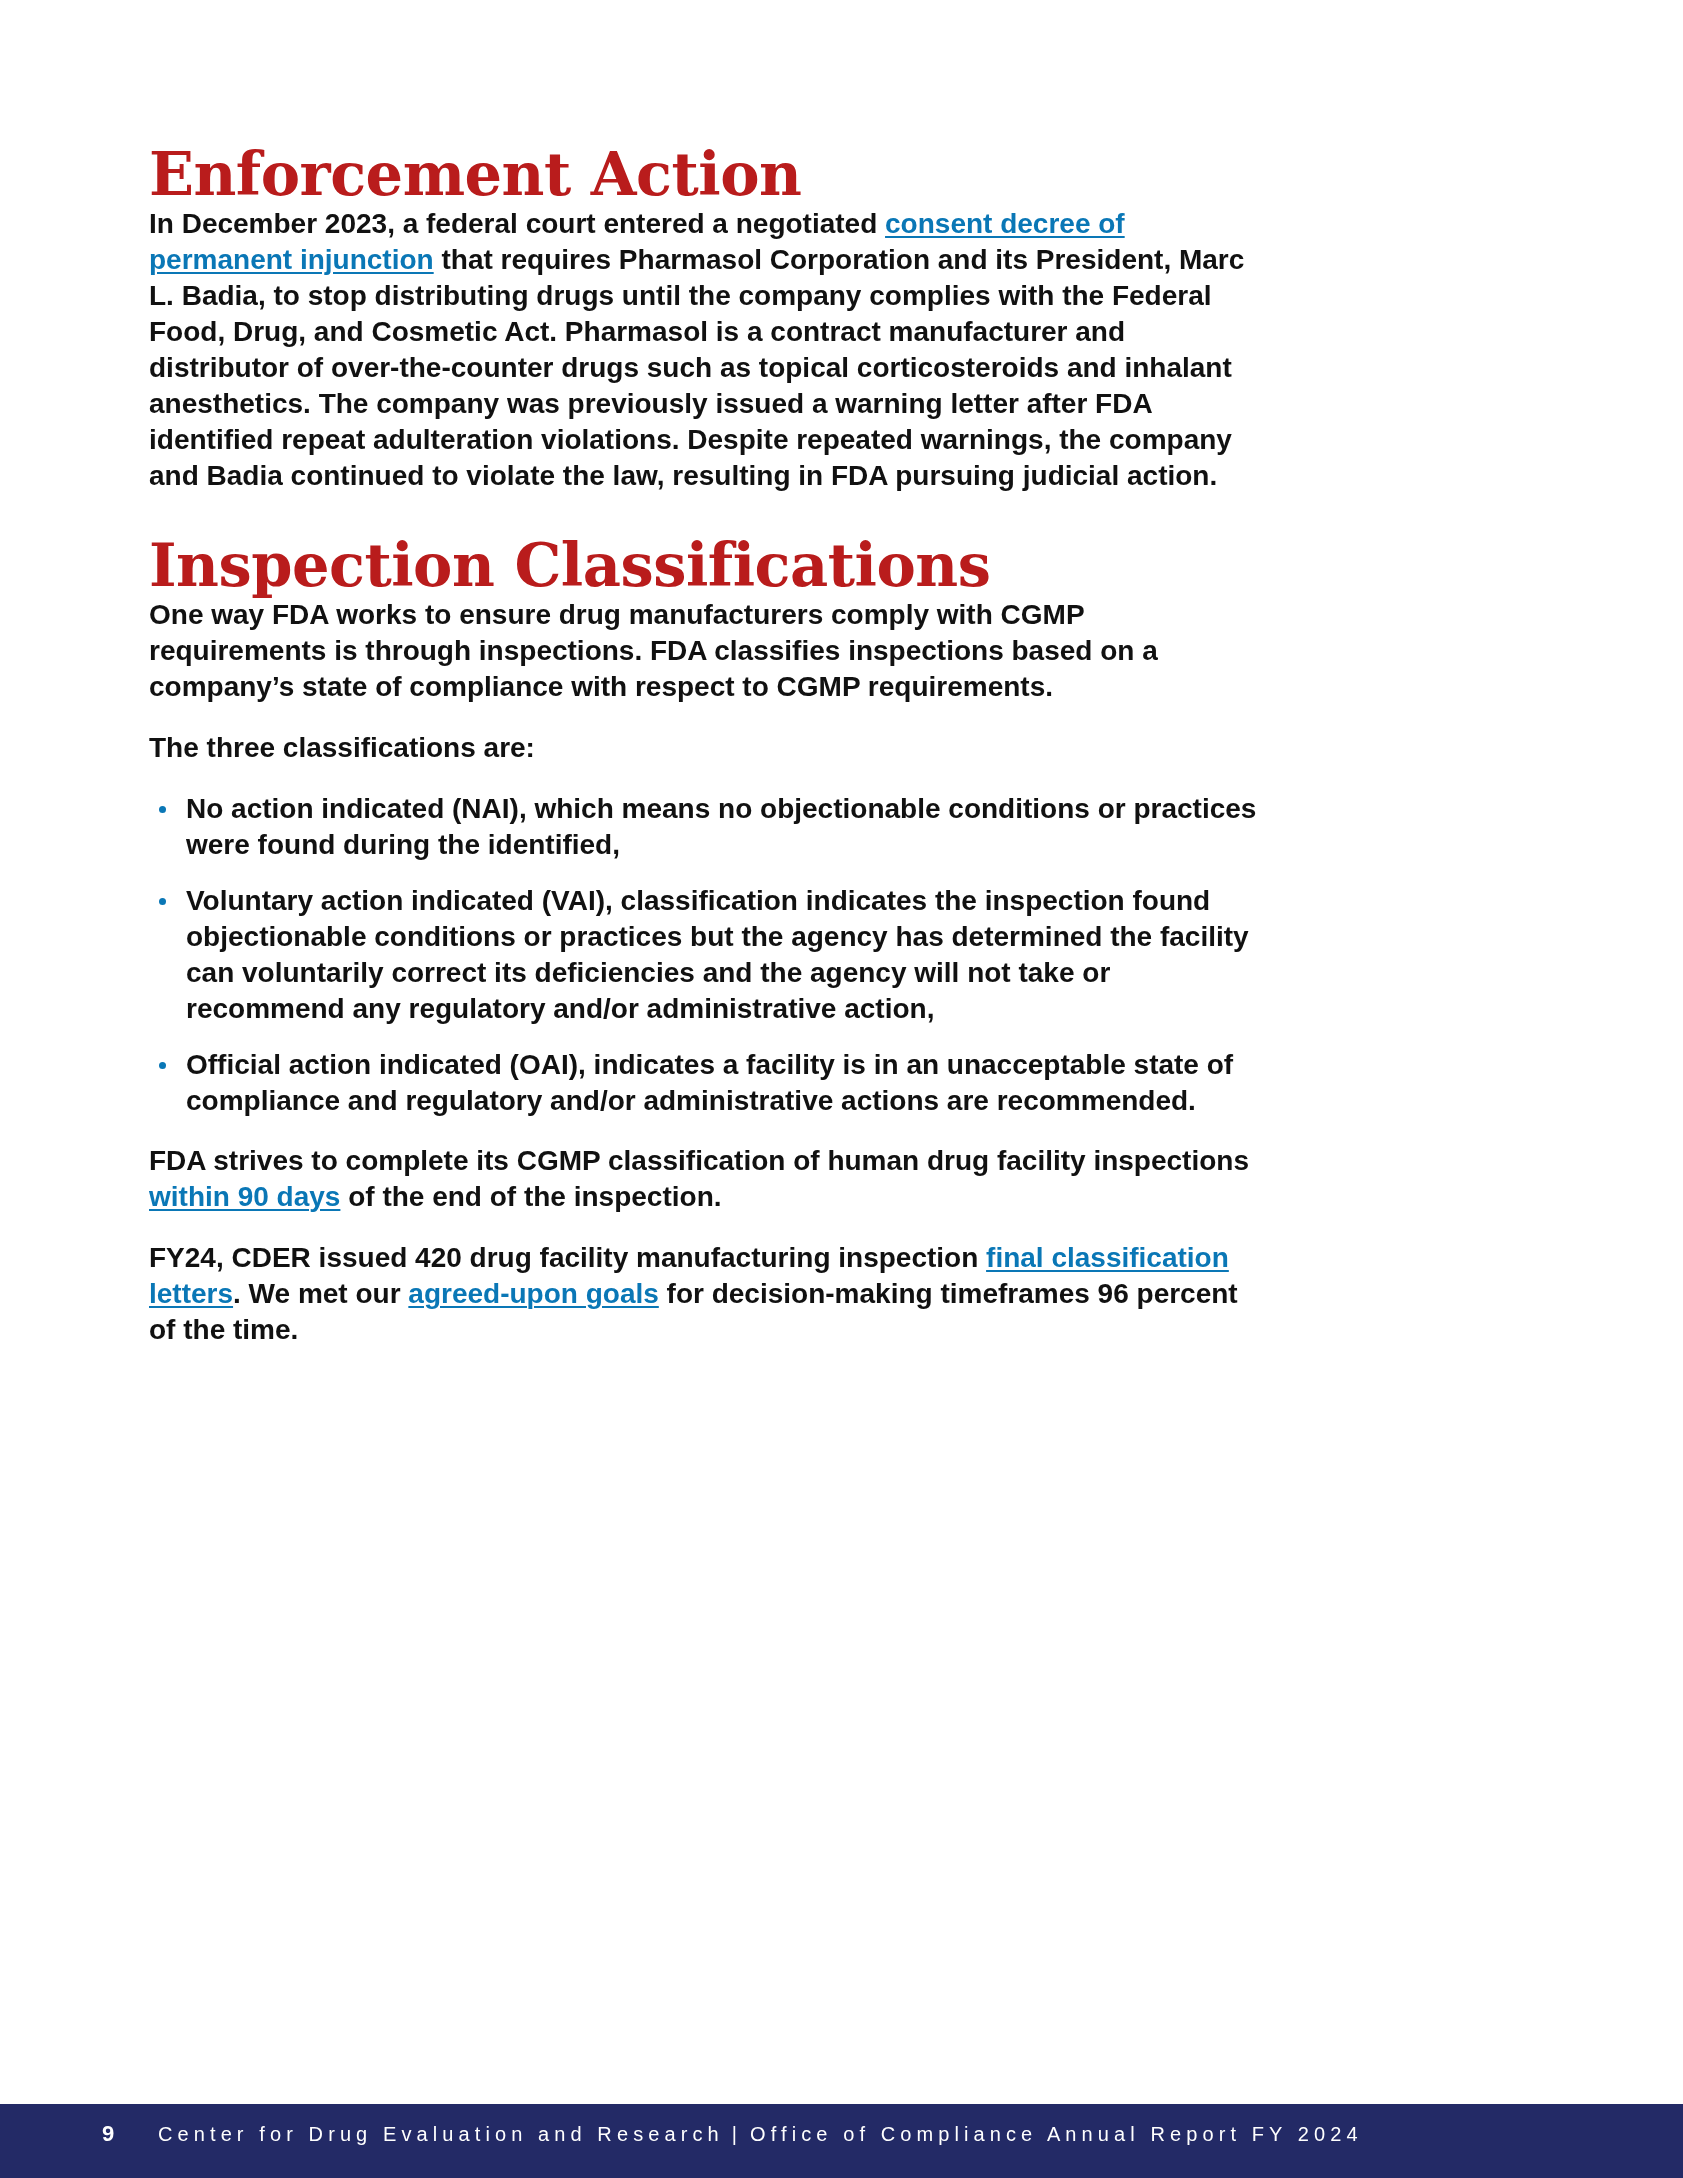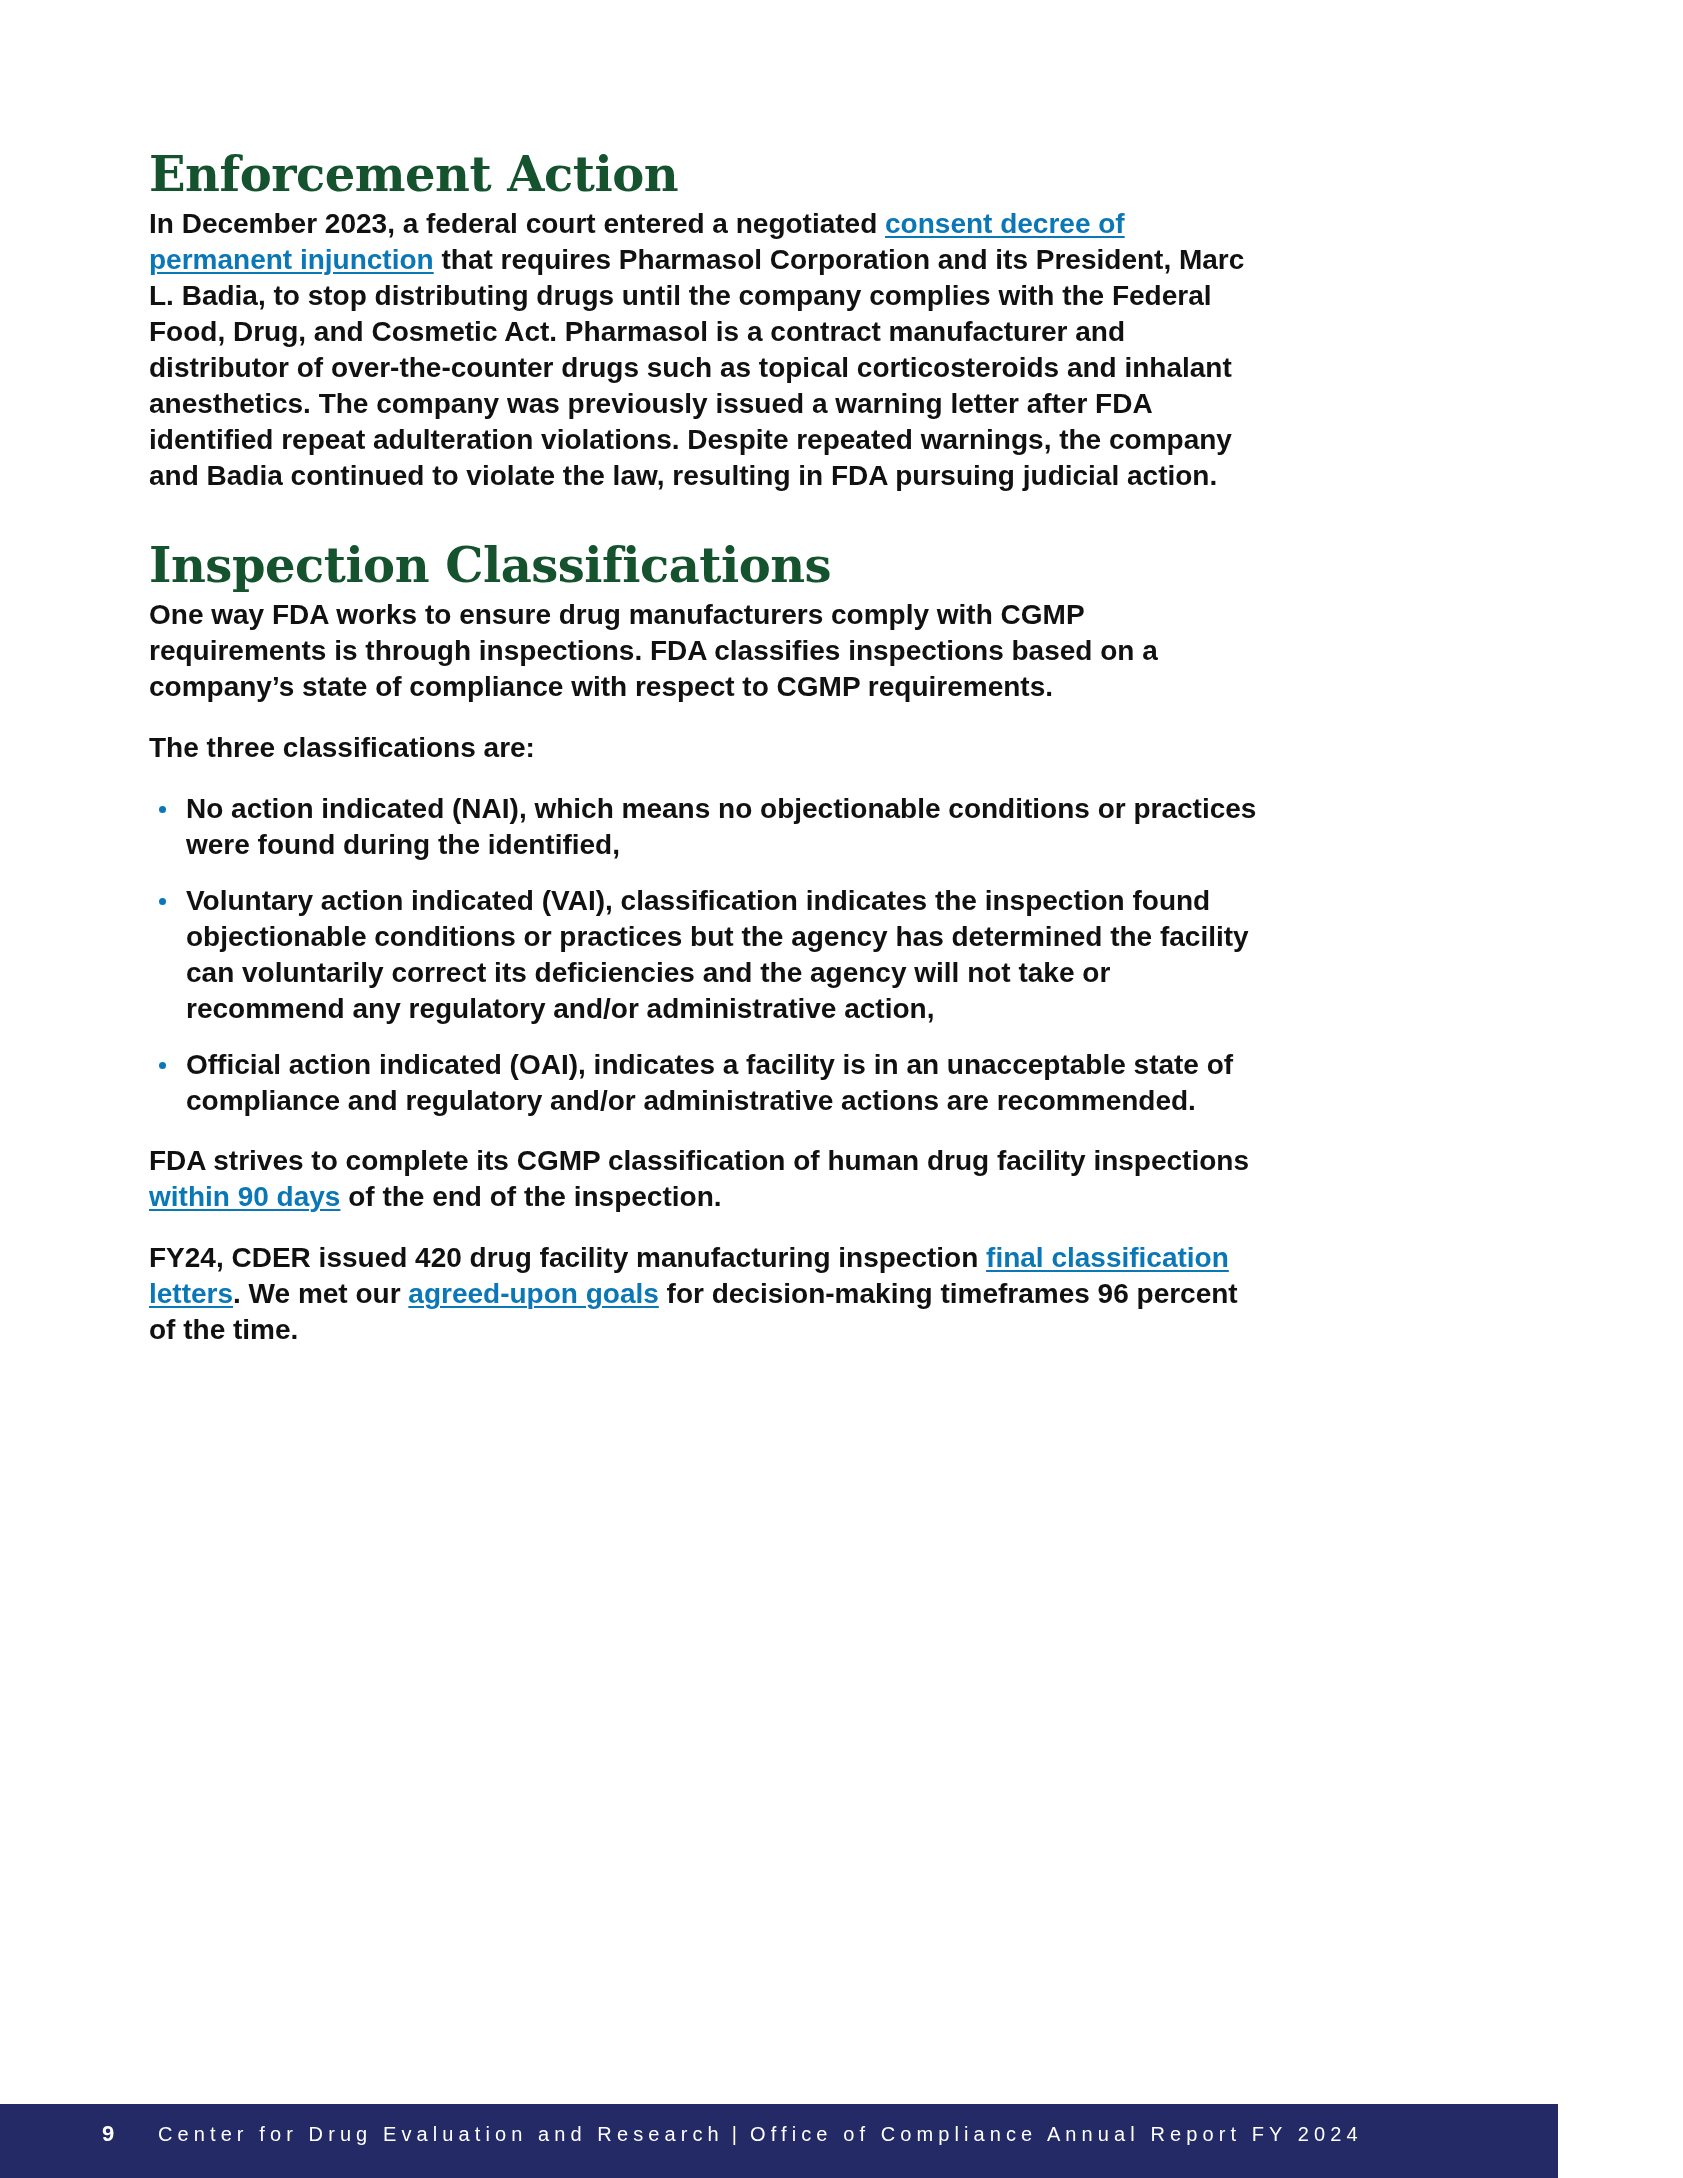--- a/index.html
+++ b/index.html
@@ -2,43 +2,43 @@
 <html><head>
   <meta charset="utf-8">
   <style>
     html, body { margin: 0; padding: 0; background: #ffffff; }
     body { width: 1683px; height: 2178px; position: relative; overflow: hidden; }
     .page { position: absolute; left: 0; top: 0; width: 1683px; height: 2178px; }
     .content { position: absolute; left: 149px; top: 145px; width: 1119px; }
     h2.section-heading {
       font-family: "DejaVu Serif", "Liberation Serif", serif;
       font-weight: bold;
-      color: #14532d;
-      font-size: 48px;
+      color: #b91c1c;
+      font-size: 59px;
       line-height: 59px;
       margin: 0 0 2px 0;
       letter-spacing: -0.5px;
     }
     p.body-text, li.bullet-item {
       font-family: "Liberation Sans", sans-serif;
       font-size: 28px;
       line-height: 36px;
       color: #111111;
       margin: 0;
       font-weight: bold;
     }
     p.body-text { margin-bottom: 25px; }
     .section { margin-bottom: 28px; }
     .section.first { margin-bottom: 42px; }
     a.doc-link { color: #0a77b6; text-decoration: underline; text-underline-offset: 3px; text-decoration-thickness: 2px; }
     ul.bullet-list { list-style: none; margin: 0 0 24px 0; padding: 0; }
     li.bullet-item { position: relative; padding-left: 37px; margin-bottom: 20px; }
     li.bullet-item:last-child { margin-bottom: 0; }
     .bullet-dot { position: absolute; left: 10px; top: 15px; width: 7px; height: 7px; border-radius: 50%; background: #0a77b6; }
-    .footer { position: absolute; left: 0; top: 2104px; width: 1558px; height: 74px; background: #232a66; }
+    .footer { position: absolute; left: 0; top: 2104px; width: 1683px; height: 74px; background: #232a66; }
     .footer-inner { position: absolute; left: 102px; top: 18px; font-family: "Liberation Sans", sans-serif; color: #ffffff; font-size: 20px; line-height: 24px; white-space: nowrap; }
     .page-number { font-weight: bold; font-size: 22px; display: inline-block; width: 56px; }
     .footer-text { letter-spacing: 5.1px; }
     .footer-sep { letter-spacing: 5.1px; padding: 0 8px; }
   </style>
 </head>
 <body>
 
 <div class="page">
   <div class="content">

